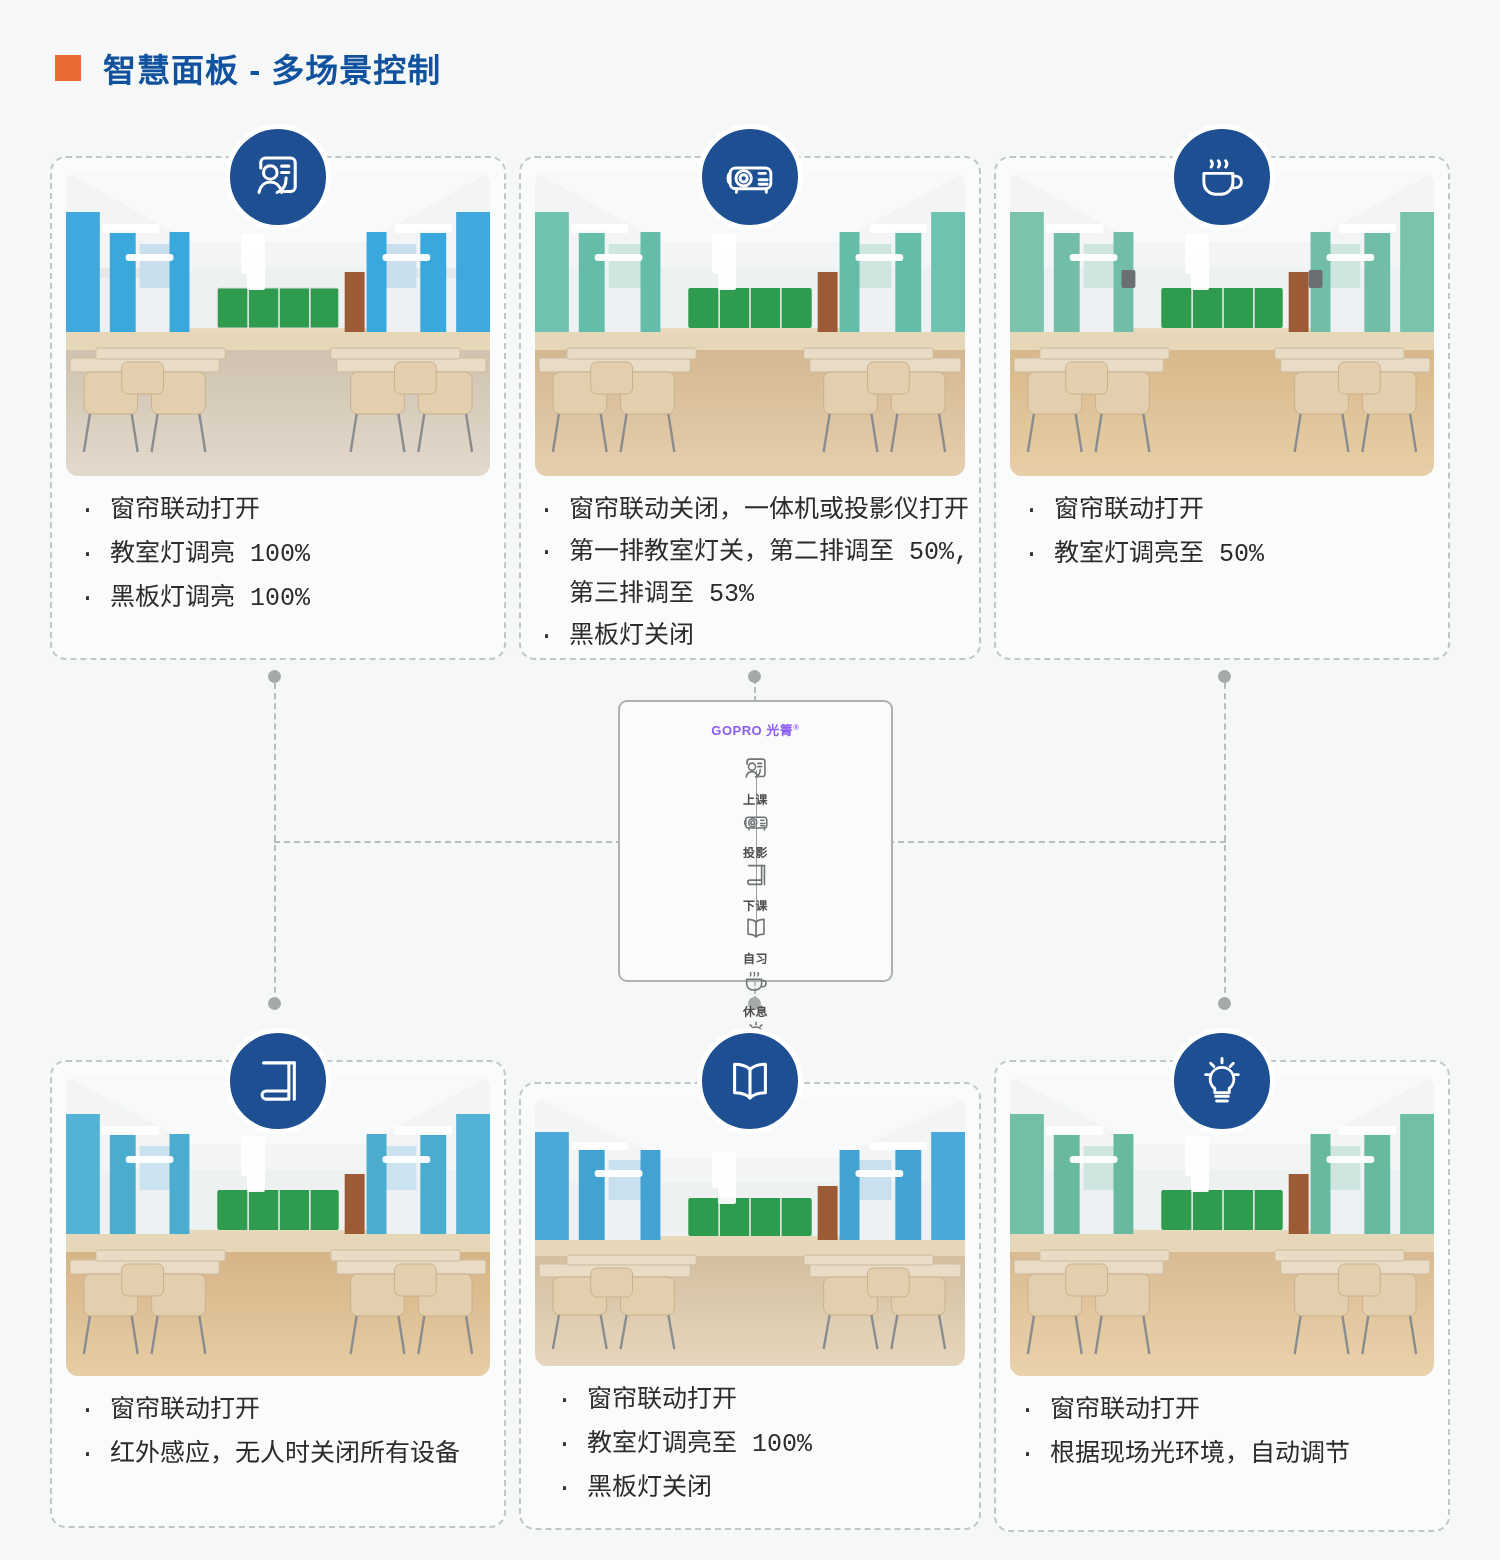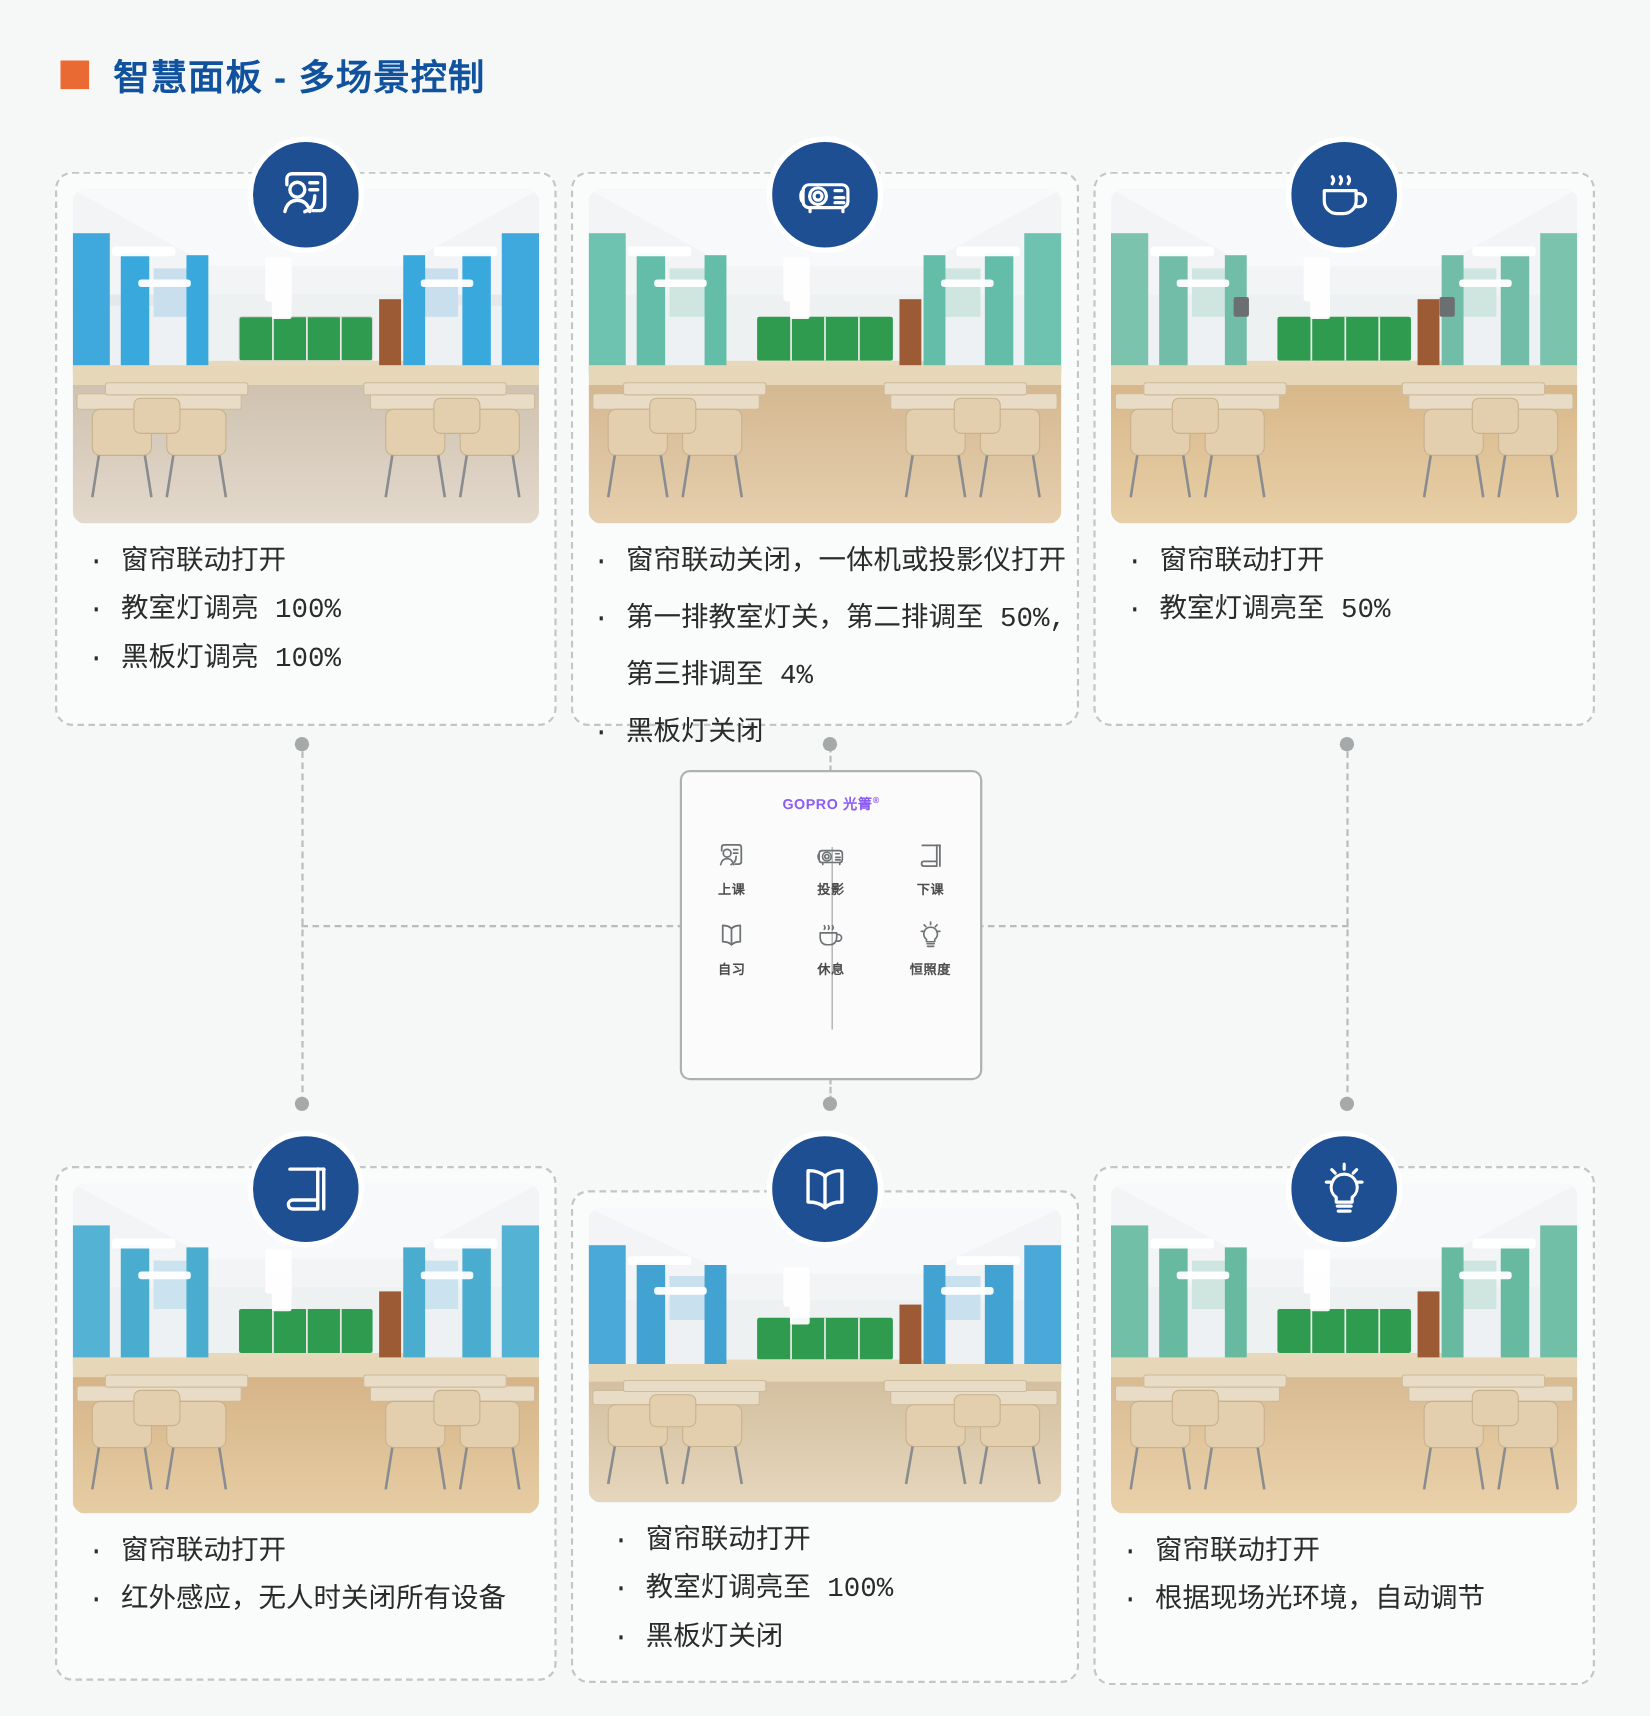--- a/index.html
+++ b/index.html
@@ -121,21 +121,21 @@
   .panel-divider {
     position: absolute;
     left: 50%; top: 68px;
     width: 0; height: 166px;
     border-left: 1px solid #9b9e9f;
   }
   .panel-grid {
     position: absolute;
     left: 0; right: 0; top: 52px;
     display: grid;
-    grid-template-columns: 1fr 1fr 1fr;
+    grid-template-columns: 1fr;
     grid-template-rows: repeat(3, 1fr);
     height: 215px;
   }
   .panel-btn {
     display: flex; flex-direction: column;
     align-items: center; justify-content: center;
     gap: 6px;
   }
   .panel-btn svg { width: 34px; height: 30px; display: block; }
   .panel-btn-label {
@@ -353,24 +353,24 @@
         <g fill="#ffffff" opacity=".95">
           <rect x="178" y="62" width="24" height="40" rx="3"></rect>
           <rect x="184" y="94" width="18" height="24" rx="2"></rect>
           <rect x="36" y="52" width="58" height="9" rx="3"></rect>
           <rect x="336" y="52" width="58" height="9" rx="3"></rect>
           <rect x="60" y="82" width="48" height="7" rx="3"></rect>
           <rect x="322" y="82" width="48" height="7" rx="3"></rect>
         </g>
       </svg>
     </div>
-    <div class="card-text" style="padding-left:4px; gap:19px;">
+    <div class="card-text" style="padding-left:4px; gap:9px;">
       <div class="card-line">· 窗帘联动关闭，一体机或投影仪打开</div>
       <div class="card-line">· 第一排教室灯关，第二排调至 50%,</div>
-      <div class="card-line">  第三排调至 4%</div>
+      <div class="card-line">  第三排调至 53%</div>
       <div class="card-line">· 黑板灯关闭</div>
     </div>
   </div>
 
   <div class="card" style="left:994px; top:156px; width:456px; height:504px;">
     <div class="card-badge" style="left:50%; top:-34px; transform:translateX(-50%);">
       <svg style="color:#ffffff">
           <use href="#ico-coffee"></use>
         </svg>
     </div>

